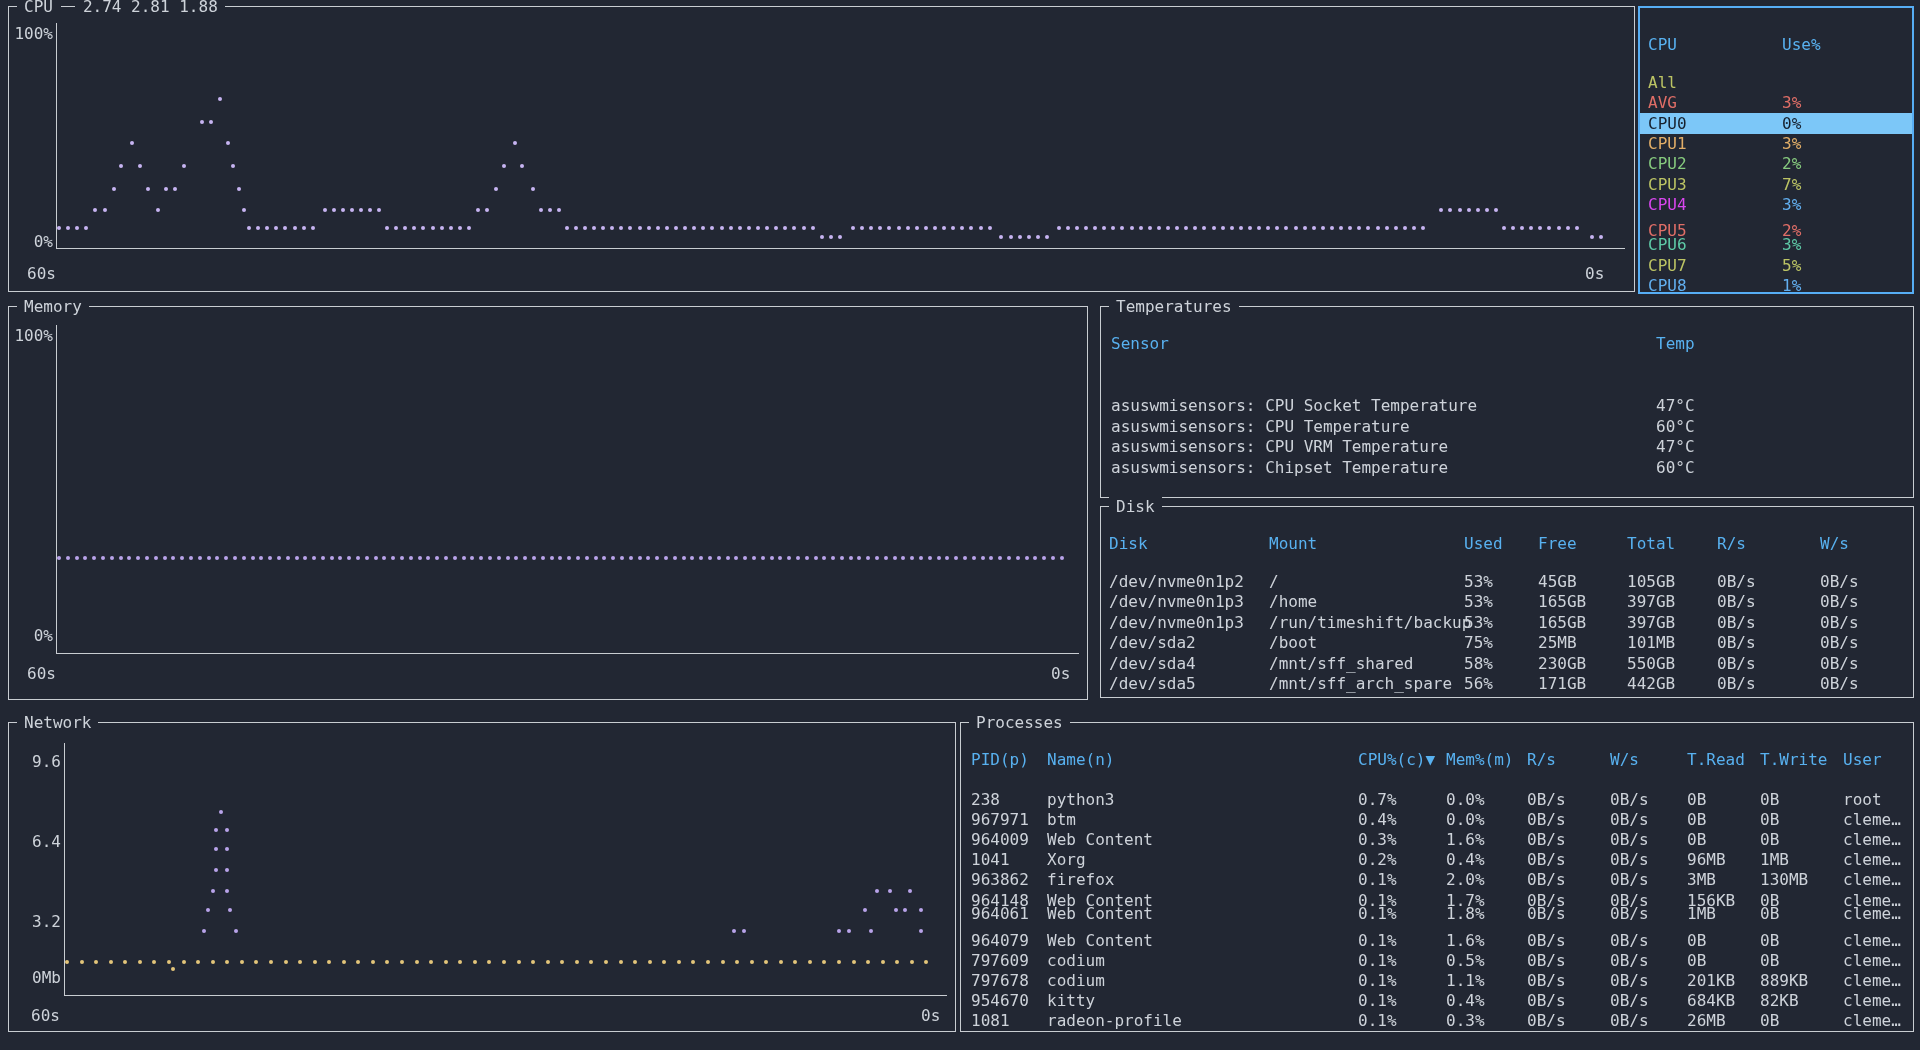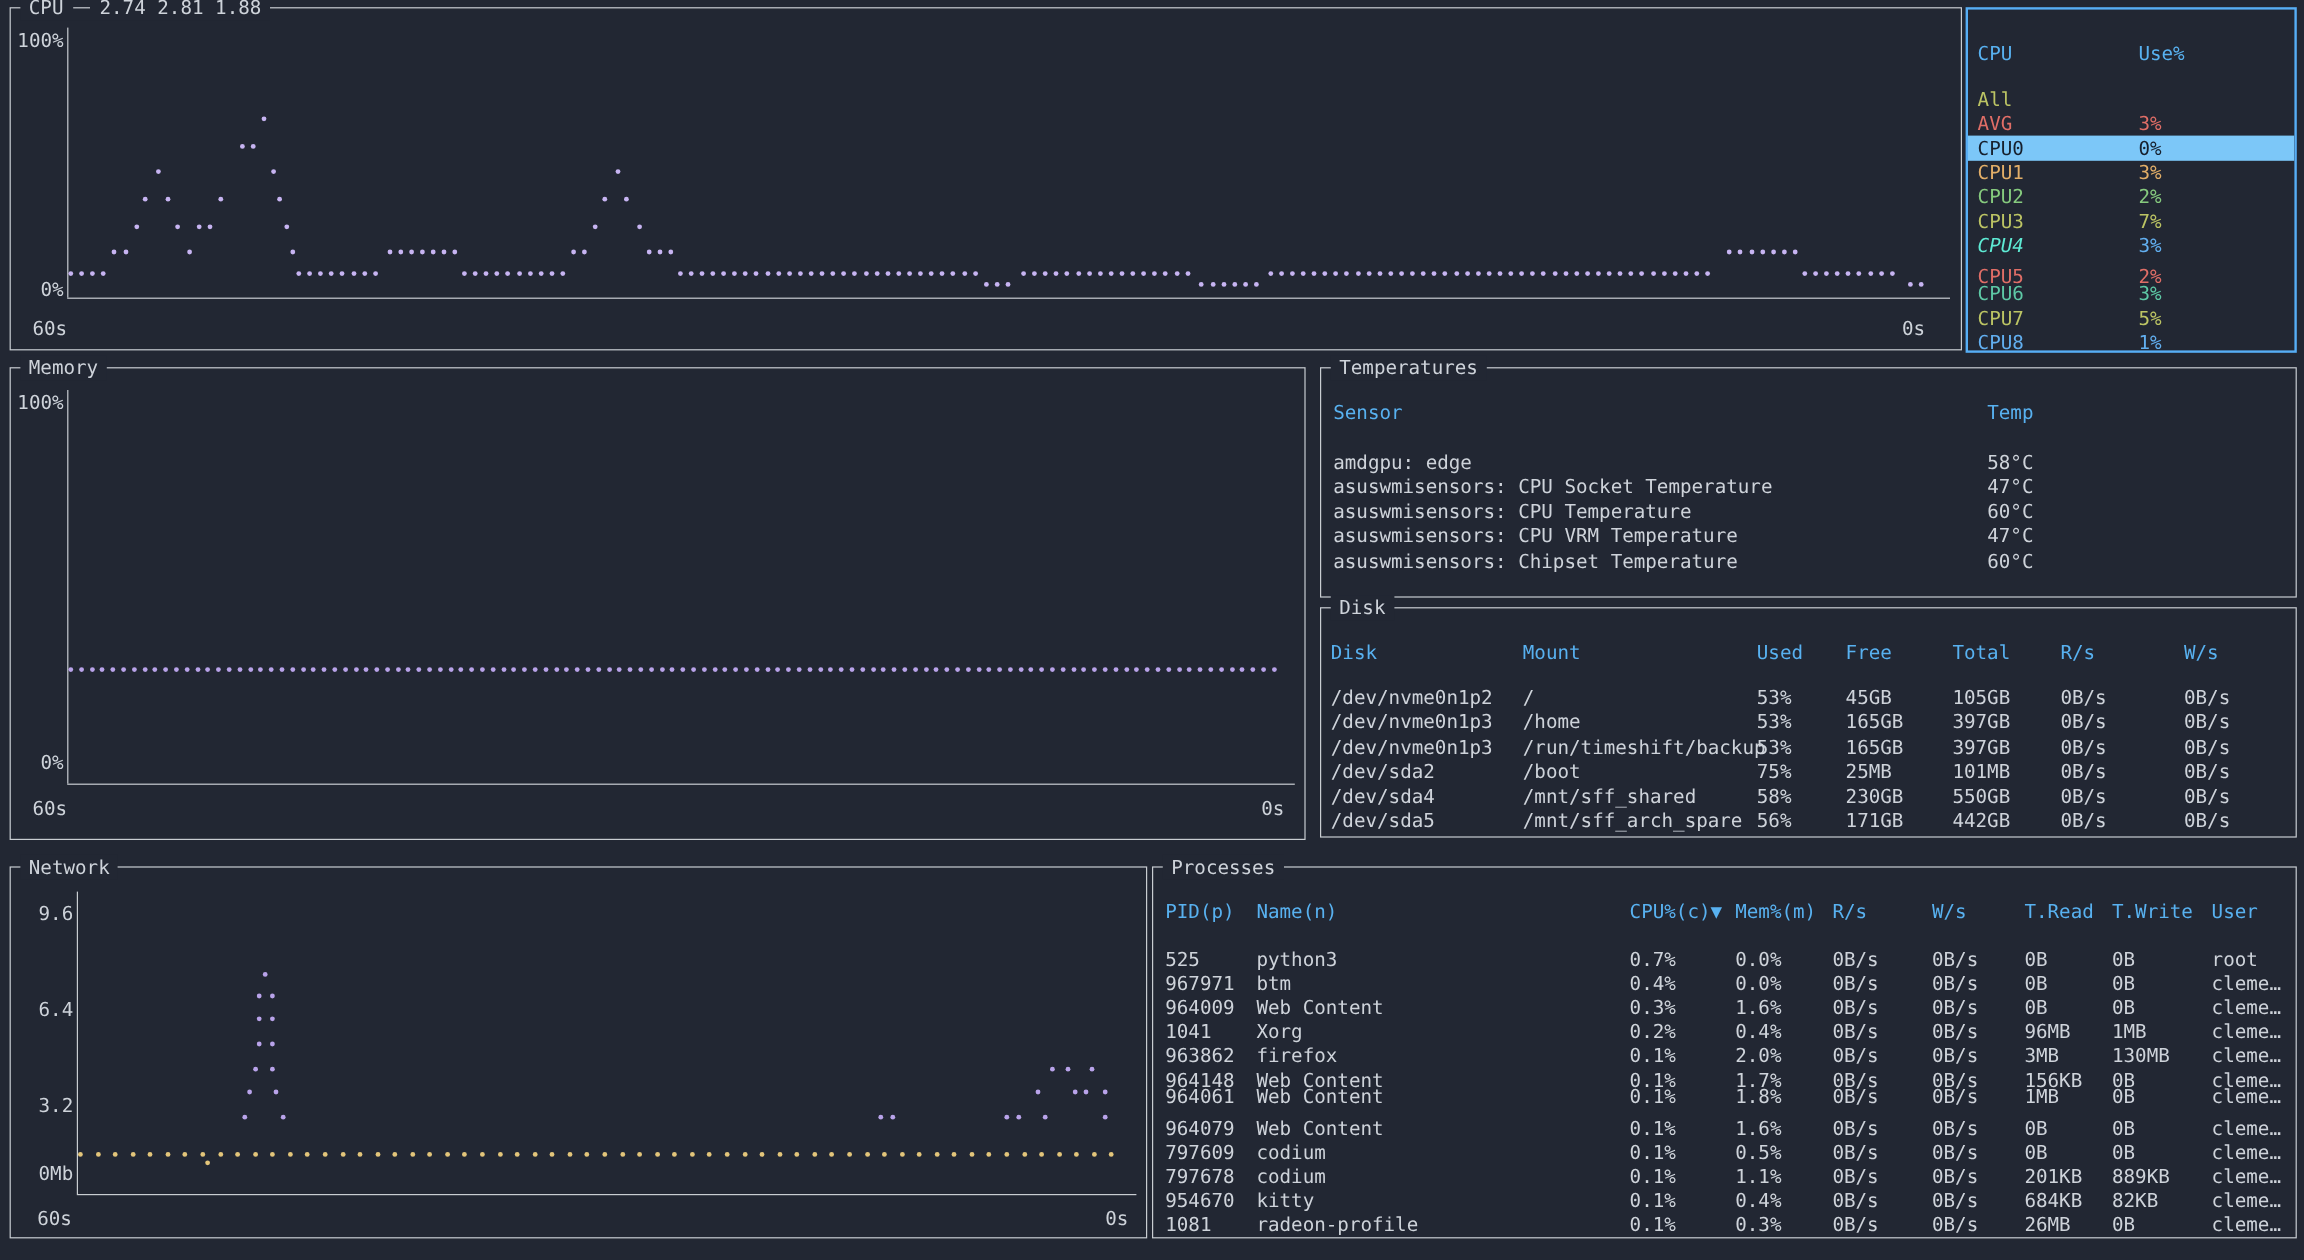--- a/index.html
+++ b/index.html
@@ -255,21 +255,21 @@
       <span>CPU</span>
       <span>Use%</span>
     </div>
     <div class="rows" id="cpu-rows">
         <div class="t-row cpu-row" style="top: 64px;"><span style="color: rgb(188, 196, 100);">All</span><span style="color: rgb(188, 196, 100);"></span></div>
         <div class="t-row cpu-row" style="top: 84.3px;"><span style="color: rgb(224, 110, 103);">AVG</span><span style="color: rgb(224, 110, 103);">3%</span></div>
         <div class="t-row cpu-row selected" style="top: 104.6px;"><span style="color: rgb(22, 32, 45);">CPU0</span><span style="color: rgb(22, 32, 45);">0%</span></div>
         <div class="t-row cpu-row" style="top: 124.9px;"><span style="color: rgb(226, 174, 104);">CPU1</span><span style="color: rgb(226, 174, 104);">3%</span></div>
         <div class="t-row cpu-row" style="top: 145.2px;"><span style="color: rgb(134, 202, 126);">CPU2</span><span style="color: rgb(134, 202, 126);">2%</span></div>
         <div class="t-row cpu-row" style="top: 165.5px;"><span style="color: rgb(188, 196, 100);">CPU3</span><span style="color: rgb(188, 196, 100);">7%</span></div>
-        <div class="t-row cpu-row" style="top: 185.8px;"><span style="color: #5eead4; font-style: italic;">CPU4</span><span style="color: rgb(98, 175, 240);">3%</span></div>
+        <div class="t-row cpu-row" style="top: 185.8px;"><span style="color: #d946ef;">CPU4</span><span style="color: rgb(98, 175, 240);">3%</span></div>
         <div class="t-row cpu-row" style="top: 212px; text-decoration: underline;"><span style="color: rgb(224, 110, 103);">CPU5</span><span style="color: rgb(224, 110, 103);">2%</span></div>
         <div class="t-row cpu-row" style="top: 226.4px; text-decoration: underline;"><span style="color: rgb(94, 201, 166);">CPU6</span><span style="color: rgb(94, 201, 166);">3%</span></div>
         <div class="t-row cpu-row" style="top: 246.7px;"><span style="color: rgb(188, 196, 100);">CPU7</span><span style="color: rgb(188, 196, 100);">5%</span></div>
         <div class="t-row cpu-row" style="top: 267px;"><span style="color: rgb(98, 175, 240);">CPU8</span><span style="color: rgb(98, 175, 240);">1%</span></div>
       </div>
   </section>
 
   <section class="panel" id="mem-panel">
     <div class="legend"><span>Memory</span></div>
     <span class="ylab" style="left:4px;top:18px">100%</span>
@@ -397,21 +397,20 @@
     <span class="xlab" style="left:1042px;top:356px">0s</span>
   </section>
 
   <section class="panel" id="temps-panel">
     <div class="legend"><span>Temperatures</span></div>
     <div class="t-row head" style="top:26px">
       <span>Sensor</span>
       <span>Temp</span>
     </div>
     <div class="rows">
-        <div class="t-row" style="top: 68px;"><span>amdgpu: edge</span><span>58°C</span></div>
         <div class="t-row" style="top: 88.4px;"><span>asuswmisensors: CPU Socket Temperature</span><span>47°C</span></div>
         <div class="t-row" style="top: 108.8px;"><span>asuswmisensors: CPU Temperature</span><span>60°C</span></div>
         <div class="t-row" style="top: 129.2px;"><span>asuswmisensors: CPU VRM Temperature</span><span>47°C</span></div>
         <div class="t-row" style="top: 149.6px;"><span>asuswmisensors: Chipset Temperature</span><span>60°C</span></div>
       </div>
   </section>
 
   <section class="panel" id="disk-panel">
     <div class="legend"><span>Disk</span></div>
     <div class="t-row head" style="top:26px"><span>Disk</span><span>Mount</span><span>Used</span><span>Free</span><span>Total</span><span>R/s</span><span>W/s</span></div>
@@ -523,21 +522,21 @@
         <i class="dot" style="left: 104.337px; top: 221.359px; background: rgb(227, 197, 122);"></i>
       </div>
     <span class="xlab" style="left:22px;top:282px">60s</span>
     <span class="xlab" style="left:912px;top:282px">0s</span>
   </section>
 
   <section class="panel" id="proc-panel">
     <div class="legend"><span>Processes</span></div>
     <div class="t-row head" style="top:26px"><span>PID(p)</span><span>Name(n)</span><span>CPU%(c)▼</span><span>Mem%(m)</span><span>R/s</span><span>W/s</span><span>T.Read</span><span>T.Write</span><span>User</span></div>
     <div class="rows">
-        <div class="t-row" style="top: 66px;"><span>525</span><span>python3</span><span>0.7%</span><span>0.0%</span><span>0B/s</span><span>0B/s</span><span>0B</span><span>0B</span><span>root</span></div>
+        <div class="t-row" style="top: 66px;"><span>238</span><span>python3</span><span>0.7%</span><span>0.0%</span><span>0B/s</span><span>0B/s</span><span>0B</span><span>0B</span><span>root</span></div>
         <div class="t-row" style="top: 86.1px;"><span>967971</span><span>btm</span><span>0.4%</span><span>0.0%</span><span>0B/s</span><span>0B/s</span><span>0B</span><span>0B</span><span>cleme…</span></div>
         <div class="t-row" style="top: 106.2px;"><span>964009</span><span>Web Content</span><span>0.3%</span><span>1.6%</span><span>0B/s</span><span>0B/s</span><span>0B</span><span>0B</span><span>cleme…</span></div>
         <div class="t-row" style="top: 126.3px;"><span>1041</span><span>Xorg</span><span>0.2%</span><span>0.4%</span><span>0B/s</span><span>0B/s</span><span>96MB</span><span>1MB</span><span>cleme…</span></div>
         <div class="t-row" style="top: 146.4px;"><span>963862</span><span>firefox</span><span>0.1%</span><span>2.0%</span><span>0B/s</span><span>0B/s</span><span>3MB</span><span>130MB</span><span>cleme…</span></div>
         <div class="t-row" style="top: 166.5px;"><span>964148</span><span>Web Content</span><span>0.1%</span><span>1.7%</span><span>0B/s</span><span>0B/s</span><span>156KB</span><span>0B</span><span>cleme…</span></div>
         <div class="t-row" style="top: 180px; text-align: right;"><span>964061</span><span>Web Content</span><span>0.1%</span><span>1.8%</span><span>0B/s</span><span>0B/s</span><span>1MB</span><span>0B</span><span>cleme…</span></div>
         <div class="t-row" style="top: 206.7px;"><span>964079</span><span>Web Content</span><span>0.1%</span><span>1.6%</span><span>0B/s</span><span>0B/s</span><span>0B</span><span>0B</span><span>cleme…</span></div>
         <div class="t-row" style="top: 226.8px;"><span>797609</span><span>codium</span><span>0.1%</span><span>0.5%</span><span>0B/s</span><span>0B/s</span><span>0B</span><span>0B</span><span>cleme…</span></div>
         <div class="t-row" style="top: 246.9px;"><span>797678</span><span>codium</span><span>0.1%</span><span>1.1%</span><span>0B/s</span><span>0B/s</span><span>201KB</span><span>889KB</span><span>cleme…</span></div>
         <div class="t-row" style="top: 267px;"><span>954670</span><span>kitty</span><span>0.1%</span><span>0.4%</span><span>0B/s</span><span>0B/s</span><span>684KB</span><span>82KB</span><span>cleme…</span></div>

